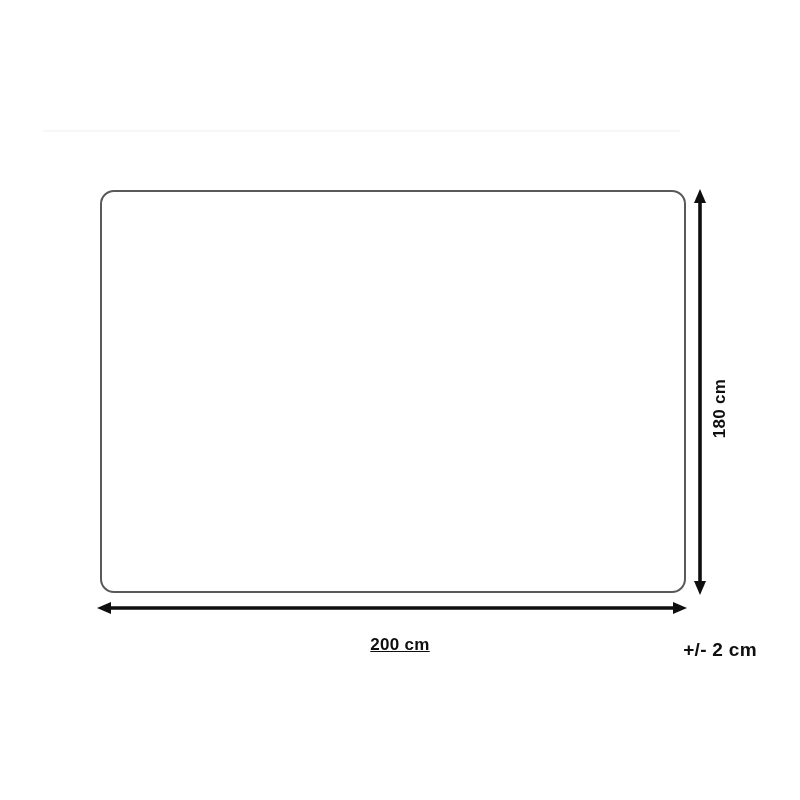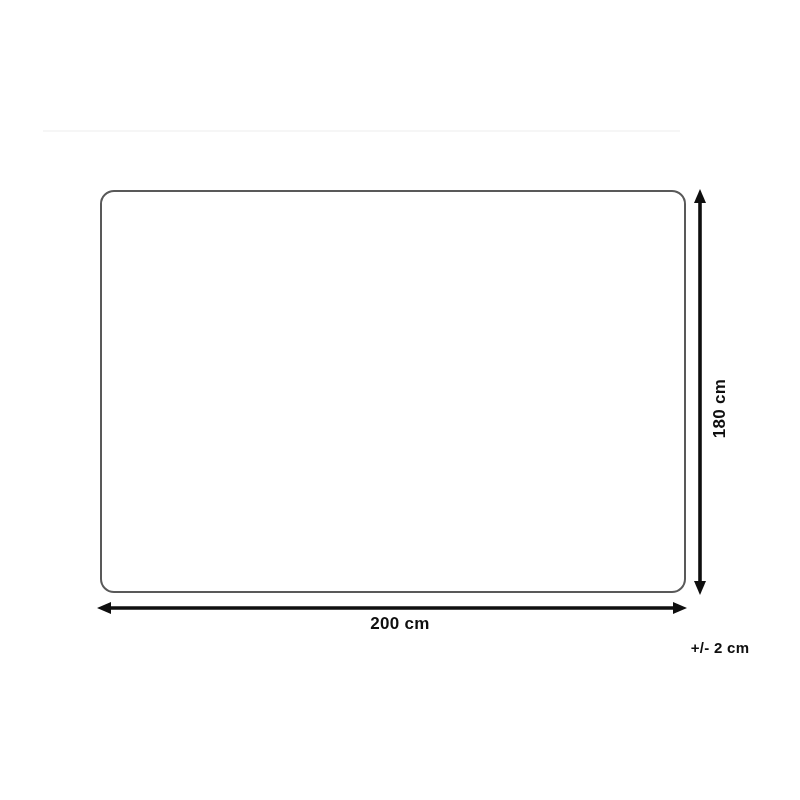--- a/index.html
+++ b/index.html
@@ -52,37 +52,38 @@
     position: absolute;
     color: #0f0f0f;
     font-weight: bold;
     font-size: 17px;
     text-align: center;
     white-space: nowrap;
     letter-spacing: 0.3px;
   }
   .width-label {
     left: 300px;
-    top: 614px;
+    top: 635px;
     width: 200px;
+    text-decoration: underline;
   }
   .height-label {
     left: 669px;
     top: 398px;
     width: 100px;
     height: 21px;
     line-height: 21px;
     transform: rotate(-90deg);
     transform-origin: center center;
   }
   .tolerance-label {
     left: 650px;
     top: 639px;
     width: 140px;
-    font-size: 15px;
+    font-size: 19px;
   }
 </style>
 </head>
 <body>
 
 <div class="canvas">
 
   <div class="faint-divider"></div>
 
   <div class="product-outline"></div>

